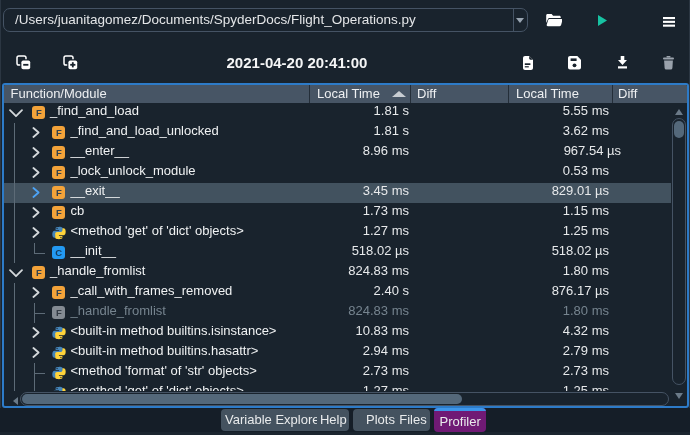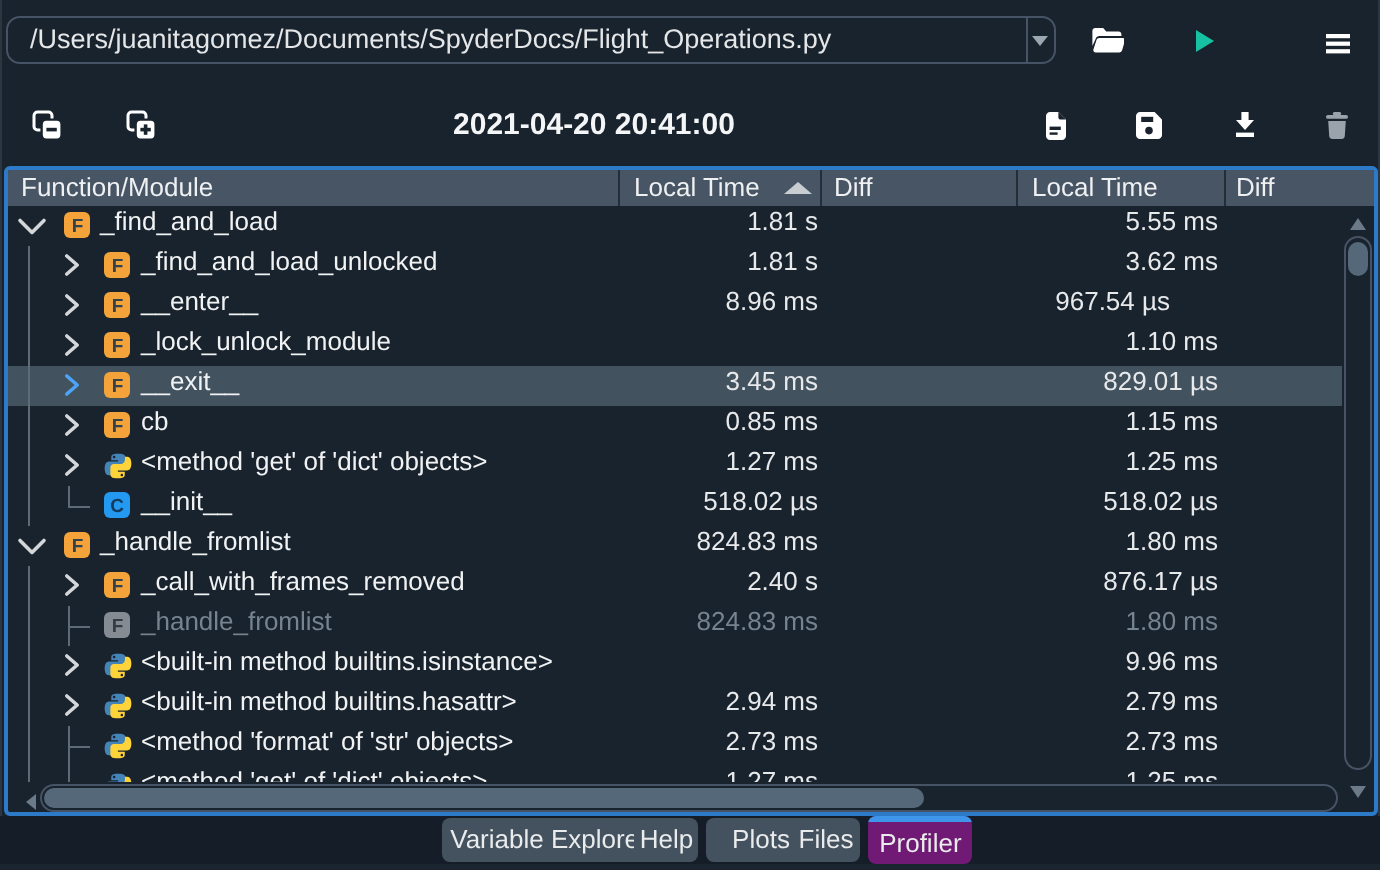--- a/index.html
+++ b/index.html
@@ -141,33 +141,33 @@
         <div class="gl" style="left:10px;top:0;height:20px"></div>
         <span class="cv" style="left:27px;top:3.5px"><svg width="10" height="13" viewBox="0 0 10 13">
             <path d="M2.4 2 L7.6 6.5 L2.4 11" fill="none" stroke="#d3d7da" stroke-width="1.8" stroke-linecap="round" stroke-linejoin="round"></path>
           </svg></span>
         <span class="icw" style="left:48.5px"><svg class="ic" width="13" height="13" viewBox="0 0 13 13">
             <rect width="13" height="13" rx="3" fill="#f3a33a"></rect>
             <text x="6.8" y="9.9" text-anchor="middle" font-family="Liberation Sans" font-size="9.5" font-weight="bold" fill="#31414e">F</text>
           </svg></span>
         <span class="lb" style="left:67px">__enter__</span>
         <span class="tv" style="left:305.5px;width:100px">8.96 ms</span>
-        <span class="tv" style="left:480px;width:101.5px">967.54 µs</span>
+        <span class="tv" style="left:516px;width:101.5px">967.54 µs</span>
       </div>
 <div class="row" style="top:60px">
         <div class="gl" style="left:10px;top:0;height:20px"></div>
         <span class="cv" style="left:27px;top:3.5px"><svg width="10" height="13" viewBox="0 0 10 13">
             <path d="M2.4 2 L7.6 6.5 L2.4 11" fill="none" stroke="#d3d7da" stroke-width="1.8" stroke-linecap="round" stroke-linejoin="round"></path>
           </svg></span>
         <span class="icw" style="left:48.5px"><svg class="ic" width="13" height="13" viewBox="0 0 13 13">
             <rect width="13" height="13" rx="3" fill="#f3a33a"></rect>
             <text x="6.8" y="9.9" text-anchor="middle" font-family="Liberation Sans" font-size="9.5" font-weight="bold" fill="#31414e">F</text>
           </svg></span>
         <span class="lb" style="left:67px">_lock_unlock_module</span>
-        <span class="tv" style="left:504px;width:101.5px">1.10 ms</span>
+        <span class="tv" style="left:504px;width:101.5px">0.53 ms</span>
       </div>
 <div class="row sel" style="top:80px">
         <div class="gl" style="left:10px;top:0;height:20px"></div>
         <span class="cv" style="left:27px;top:3.5px"><svg width="10" height="13" viewBox="0 0 10 13">
             <path d="M2.4 2 L7.6 6.5 L2.4 11" fill="none" stroke="#4da3f5" stroke-width="1.8" stroke-linecap="round" stroke-linejoin="round"></path>
           </svg></span>
         <span class="icw" style="left:48.5px"><svg class="ic" width="13" height="13" viewBox="0 0 13 13">
             <rect width="13" height="13" rx="3" fill="#f3a33a"></rect>
             <text x="6.8" y="9.9" text-anchor="middle" font-family="Liberation Sans" font-size="9.5" font-weight="bold" fill="#31414e">F</text>
           </svg></span>
@@ -178,21 +178,21 @@
 <div class="row" style="top:100px">
         <div class="gl" style="left:10px;top:0;height:20px"></div>
         <span class="cv" style="left:27px;top:3.5px"><svg width="10" height="13" viewBox="0 0 10 13">
             <path d="M2.4 2 L7.6 6.5 L2.4 11" fill="none" stroke="#d3d7da" stroke-width="1.8" stroke-linecap="round" stroke-linejoin="round"></path>
           </svg></span>
         <span class="icw" style="left:48.5px"><svg class="ic" width="13" height="13" viewBox="0 0 13 13">
             <rect width="13" height="13" rx="3" fill="#f3a33a"></rect>
             <text x="6.8" y="9.9" text-anchor="middle" font-family="Liberation Sans" font-size="9.5" font-weight="bold" fill="#31414e">F</text>
           </svg></span>
         <span class="lb" style="left:67px">cb</span>
-        <span class="tv" style="left:305.5px;width:100px">0.85 ms</span>
+        <span class="tv" style="left:305.5px;width:100px">1.73 ms</span>
         <span class="tv" style="left:504px;width:101.5px">1.15 ms</span>
       </div>
 <div class="row" style="top:120px">
         <div class="gl" style="left:10px;top:0;height:20px"></div>
         <span class="cv" style="left:27px;top:3.5px"><svg width="10" height="13" viewBox="0 0 10 13">
             <path d="M2.4 2 L7.6 6.5 L2.4 11" fill="none" stroke="#d3d7da" stroke-width="1.8" stroke-linecap="round" stroke-linejoin="round"></path>
           </svg></span>
         <span class="icw" style="left:48.5px"><svg class="ic" width="14" height="14" viewBox="0 0 24 24">
             <path fill="#4584b8" d="M11.9 1.5c-1 0-2 .09-2.8.25-2.5.44-2.9 1.36-2.9 3.05V7h5.9v1.1H4.6c-1.7 0-3.2 1-3.67 3-.54 2.2-.56 3.6 0 5.9.42 1.7 1.42 3 3.12 3h2v-2.7c0-1.95 1.7-3.67 3.7-3.67h5.8c1.65 0 3-1.36 3-3V4.8c0-1.6-1.35-2.8-3-3.07-1-.17-2.6-.25-3.65-.23zM8.7 3.2c.6 0 1.1.5 1.1 1.1s-.5 1.1-1.1 1.1-1.1-.5-1.1-1.1.5-1.1 1.1-1.1z"></path>
             <path fill="#ffd43b" d="M12.1 22.5c1 0 2-.09 2.8-.25 2.5-.44 2.9-1.36 2.9-3.05V17h-5.9v-1.1h7.5c1.7 0 3.2-1 3.67-3 .54-2.2.56-3.6 0-5.9-.42-1.7-1.42-3-3.12-3h-2v2.7c0 1.95-1.7 3.67-3.7 3.67H8.45c-1.65 0-3 1.36-3 3v5.83c0 1.6 1.35 2.8 3 3.07 1 .17 2.6.25 3.65.23zm3.2-1.7c-.6 0-1.1-.5-1.1-1.1s.5-1.1 1.1-1.1 1.1.5 1.1 1.1-.5 1.1-1.1 1.1z"></path>
@@ -253,21 +253,22 @@
 <div class="row" style="top:220px">
         <div class="gl" style="left:10px;top:0;height:20px"></div>
         <span class="cv" style="left:27px;top:3.5px"><svg width="10" height="13" viewBox="0 0 10 13">
             <path d="M2.4 2 L7.6 6.5 L2.4 11" fill="none" stroke="#d3d7da" stroke-width="1.8" stroke-linecap="round" stroke-linejoin="round"></path>
           </svg></span>
         <span class="icw" style="left:48.5px"><svg class="ic" width="14" height="14" viewBox="0 0 24 24">
             <path fill="#4584b8" d="M11.9 1.5c-1 0-2 .09-2.8.25-2.5.44-2.9 1.36-2.9 3.05V7h5.9v1.1H4.6c-1.7 0-3.2 1-3.67 3-.54 2.2-.56 3.6 0 5.9.42 1.7 1.42 3 3.12 3h2v-2.7c0-1.95 1.7-3.67 3.7-3.67h5.8c1.65 0 3-1.36 3-3V4.8c0-1.6-1.35-2.8-3-3.07-1-.17-2.6-.25-3.65-.23zM8.7 3.2c.6 0 1.1.5 1.1 1.1s-.5 1.1-1.1 1.1-1.1-.5-1.1-1.1.5-1.1 1.1-1.1z"></path>
             <path fill="#ffd43b" d="M12.1 22.5c1 0 2-.09 2.8-.25 2.5-.44 2.9-1.36 2.9-3.05V17h-5.9v-1.1h7.5c1.7 0 3.2-1 3.67-3 .54-2.2.56-3.6 0-5.9-.42-1.7-1.42-3-3.12-3h-2v2.7c0 1.95-1.7 3.67-3.7 3.67H8.45c-1.65 0-3 1.36-3 3v5.83c0 1.6 1.35 2.8 3 3.07 1 .17 2.6.25 3.65.23zm3.2-1.7c-.6 0-1.1-.5-1.1-1.1s.5-1.1 1.1-1.1 1.1.5 1.1 1.1-.5 1.1-1.1 1.1z"></path>
           </svg></span>
         <span class="lb" style="left:67px">&lt;built-in method builtins.isinstance&gt;</span>
-        <span class="tv" style="left:504px;width:101.5px">9.96 ms</span>
+        <span class="tv" style="left:305.5px;width:100px">10.83 ms</span>
+        <span class="tv" style="left:504px;width:101.5px">4.32 ms</span>
       </div>
 <div class="row" style="top:240px">
         <div class="gl" style="left:10px;top:0;height:20px"></div>
         <span class="cv" style="left:27px;top:3.5px"><svg width="10" height="13" viewBox="0 0 10 13">
             <path d="M2.4 2 L7.6 6.5 L2.4 11" fill="none" stroke="#d3d7da" stroke-width="1.8" stroke-linecap="round" stroke-linejoin="round"></path>
           </svg></span>
         <span class="icw" style="left:48.5px"><svg class="ic" width="14" height="14" viewBox="0 0 24 24">
             <path fill="#4584b8" d="M11.9 1.5c-1 0-2 .09-2.8.25-2.5.44-2.9 1.36-2.9 3.05V7h5.9v1.1H4.6c-1.7 0-3.2 1-3.67 3-.54 2.2-.56 3.6 0 5.9.42 1.7 1.42 3 3.12 3h2v-2.7c0-1.95 1.7-3.67 3.7-3.67h5.8c1.65 0 3-1.36 3-3V4.8c0-1.6-1.35-2.8-3-3.07-1-.17-2.6-.25-3.65-.23zM8.7 3.2c.6 0 1.1.5 1.1 1.1s-.5 1.1-1.1 1.1-1.1-.5-1.1-1.1.5-1.1 1.1-1.1z"></path>
             <path fill="#ffd43b" d="M12.1 22.5c1 0 2-.09 2.8-.25 2.5-.44 2.9-1.36 2.9-3.05V17h-5.9v-1.1h7.5c1.7 0 3.2-1 3.67-3 .54-2.2.56-3.6 0-5.9-.42-1.7-1.42-3-3.12-3h-2v2.7c0 1.95-1.7 3.67-3.7 3.67H8.45c-1.65 0-3 1.36-3 3v5.83c0 1.6 1.35 2.8 3 3.07 1 .17 2.6.25 3.65.23zm3.2-1.7c-.6 0-1.1-.5-1.1-1.1s.5-1.1 1.1-1.1 1.1.5 1.1 1.1-.5 1.1-1.1 1.1z"></path>
           </svg></span>

